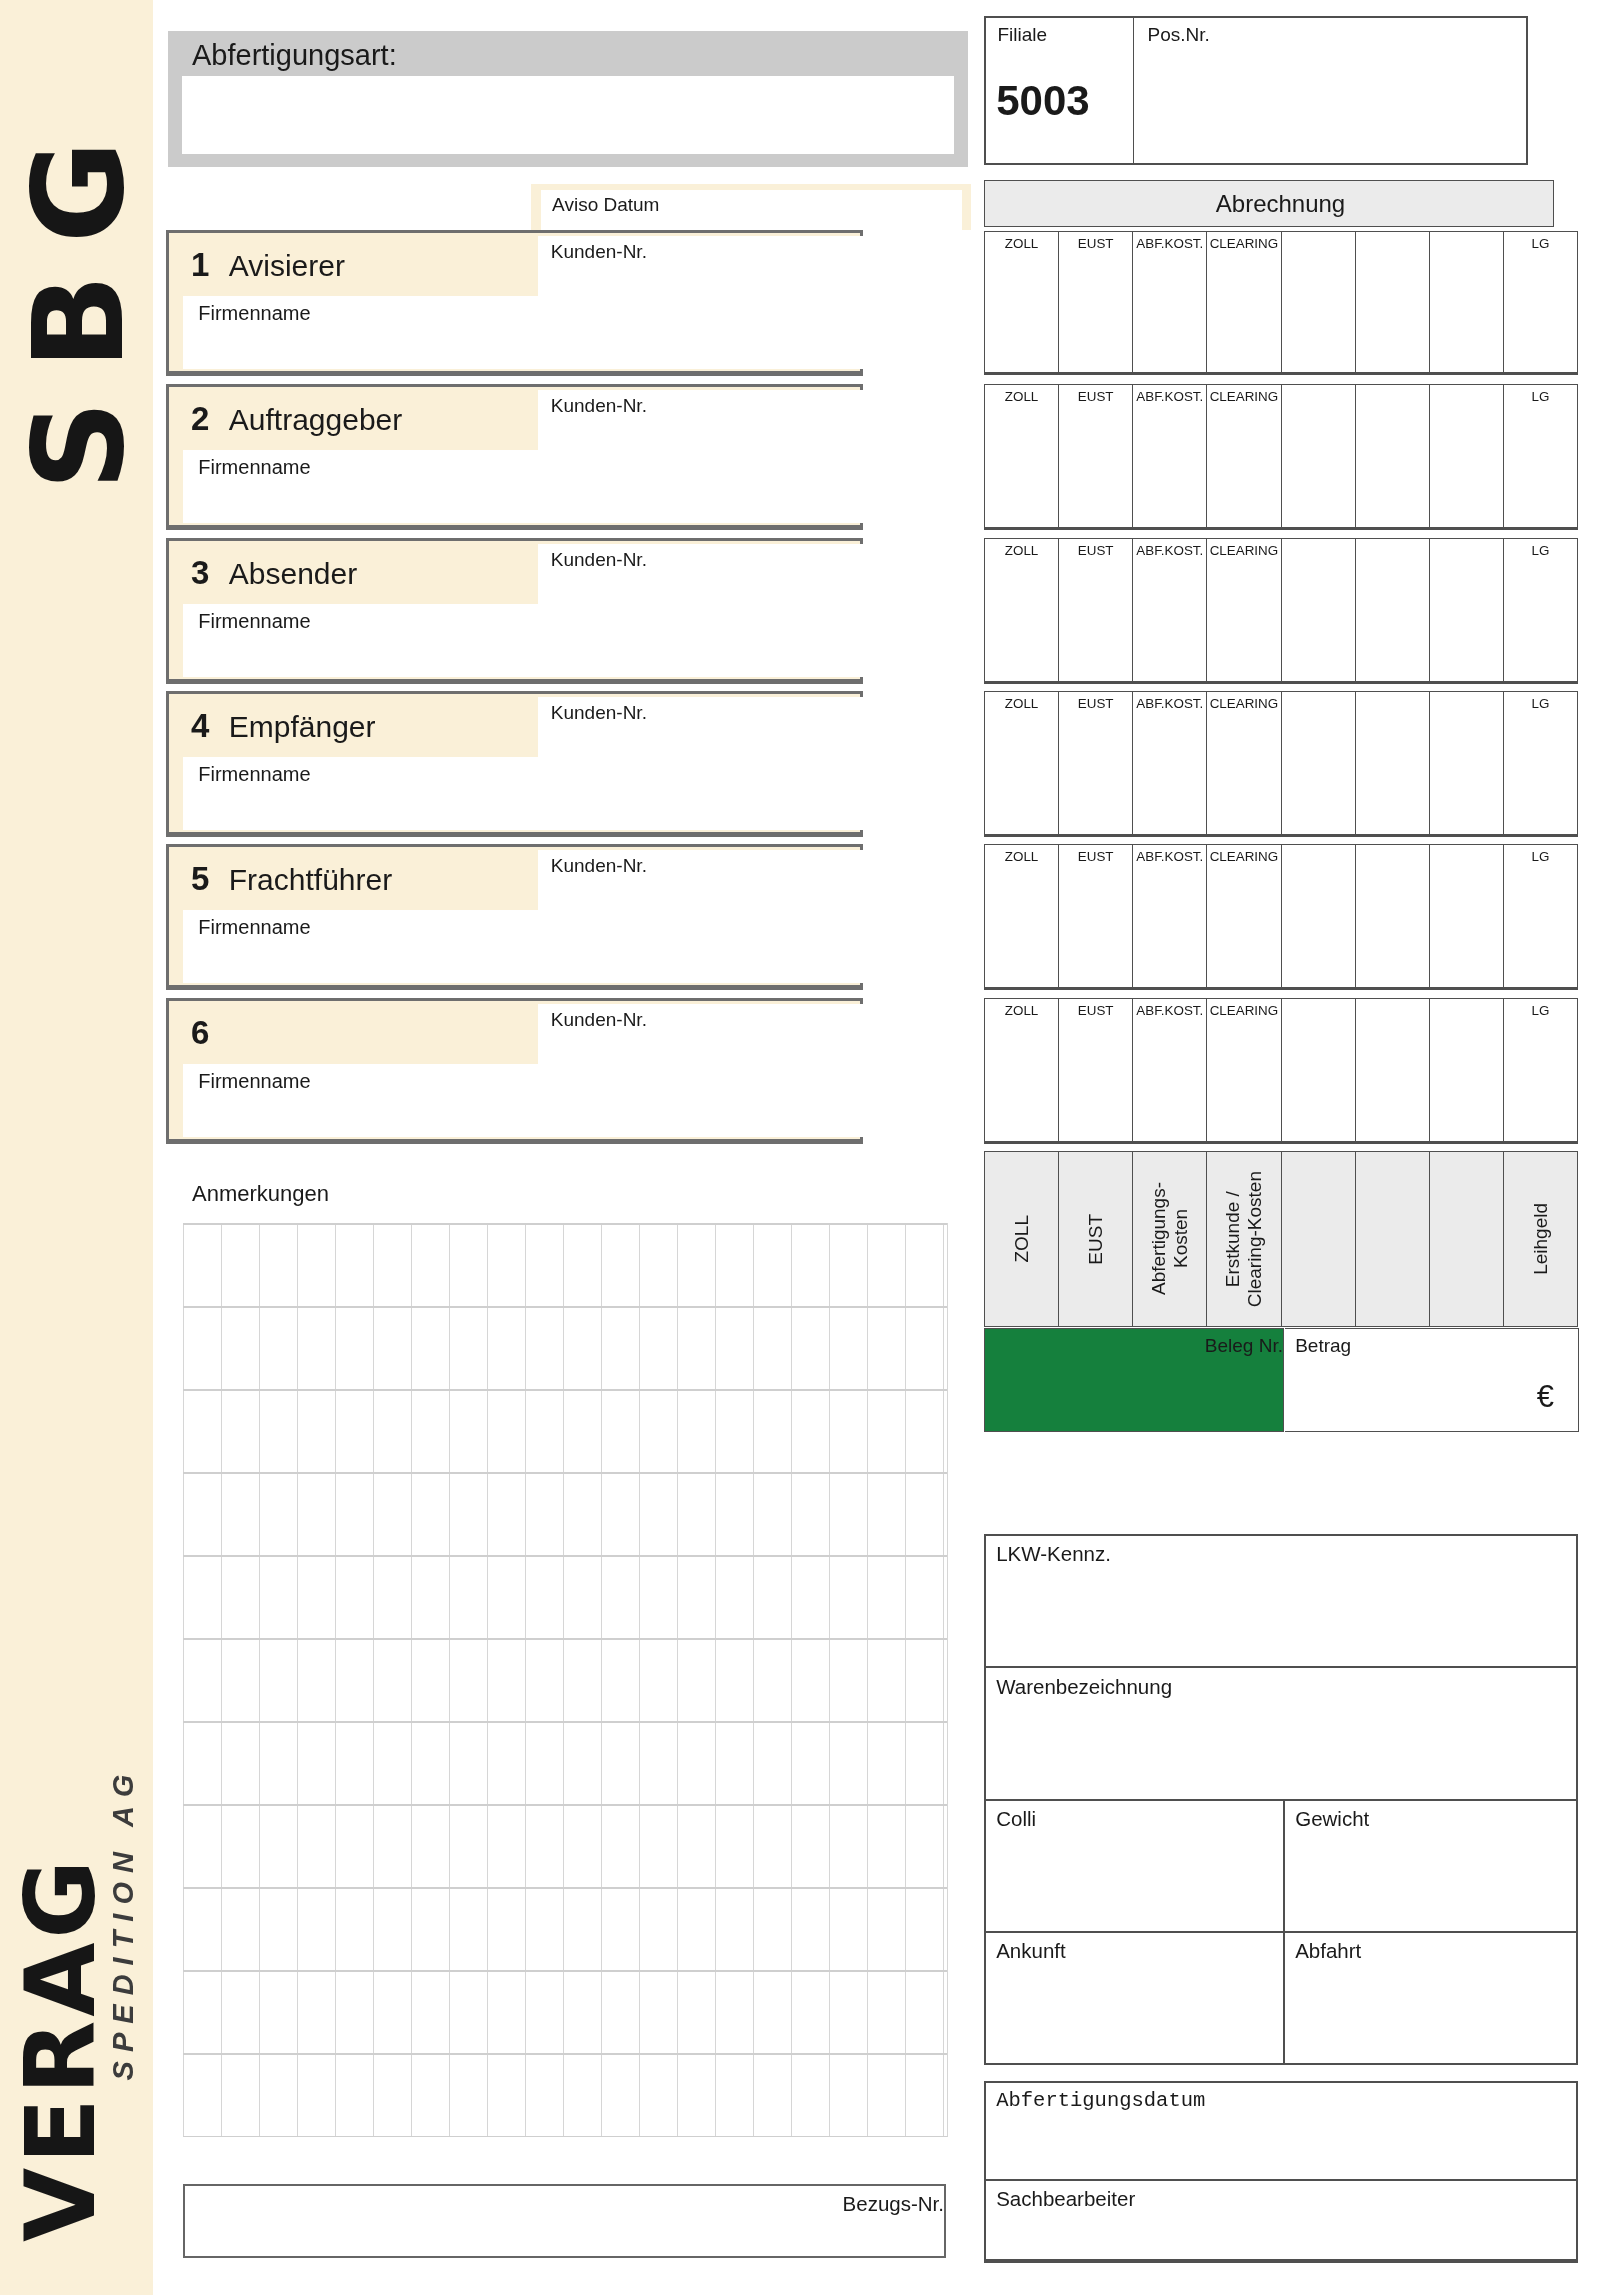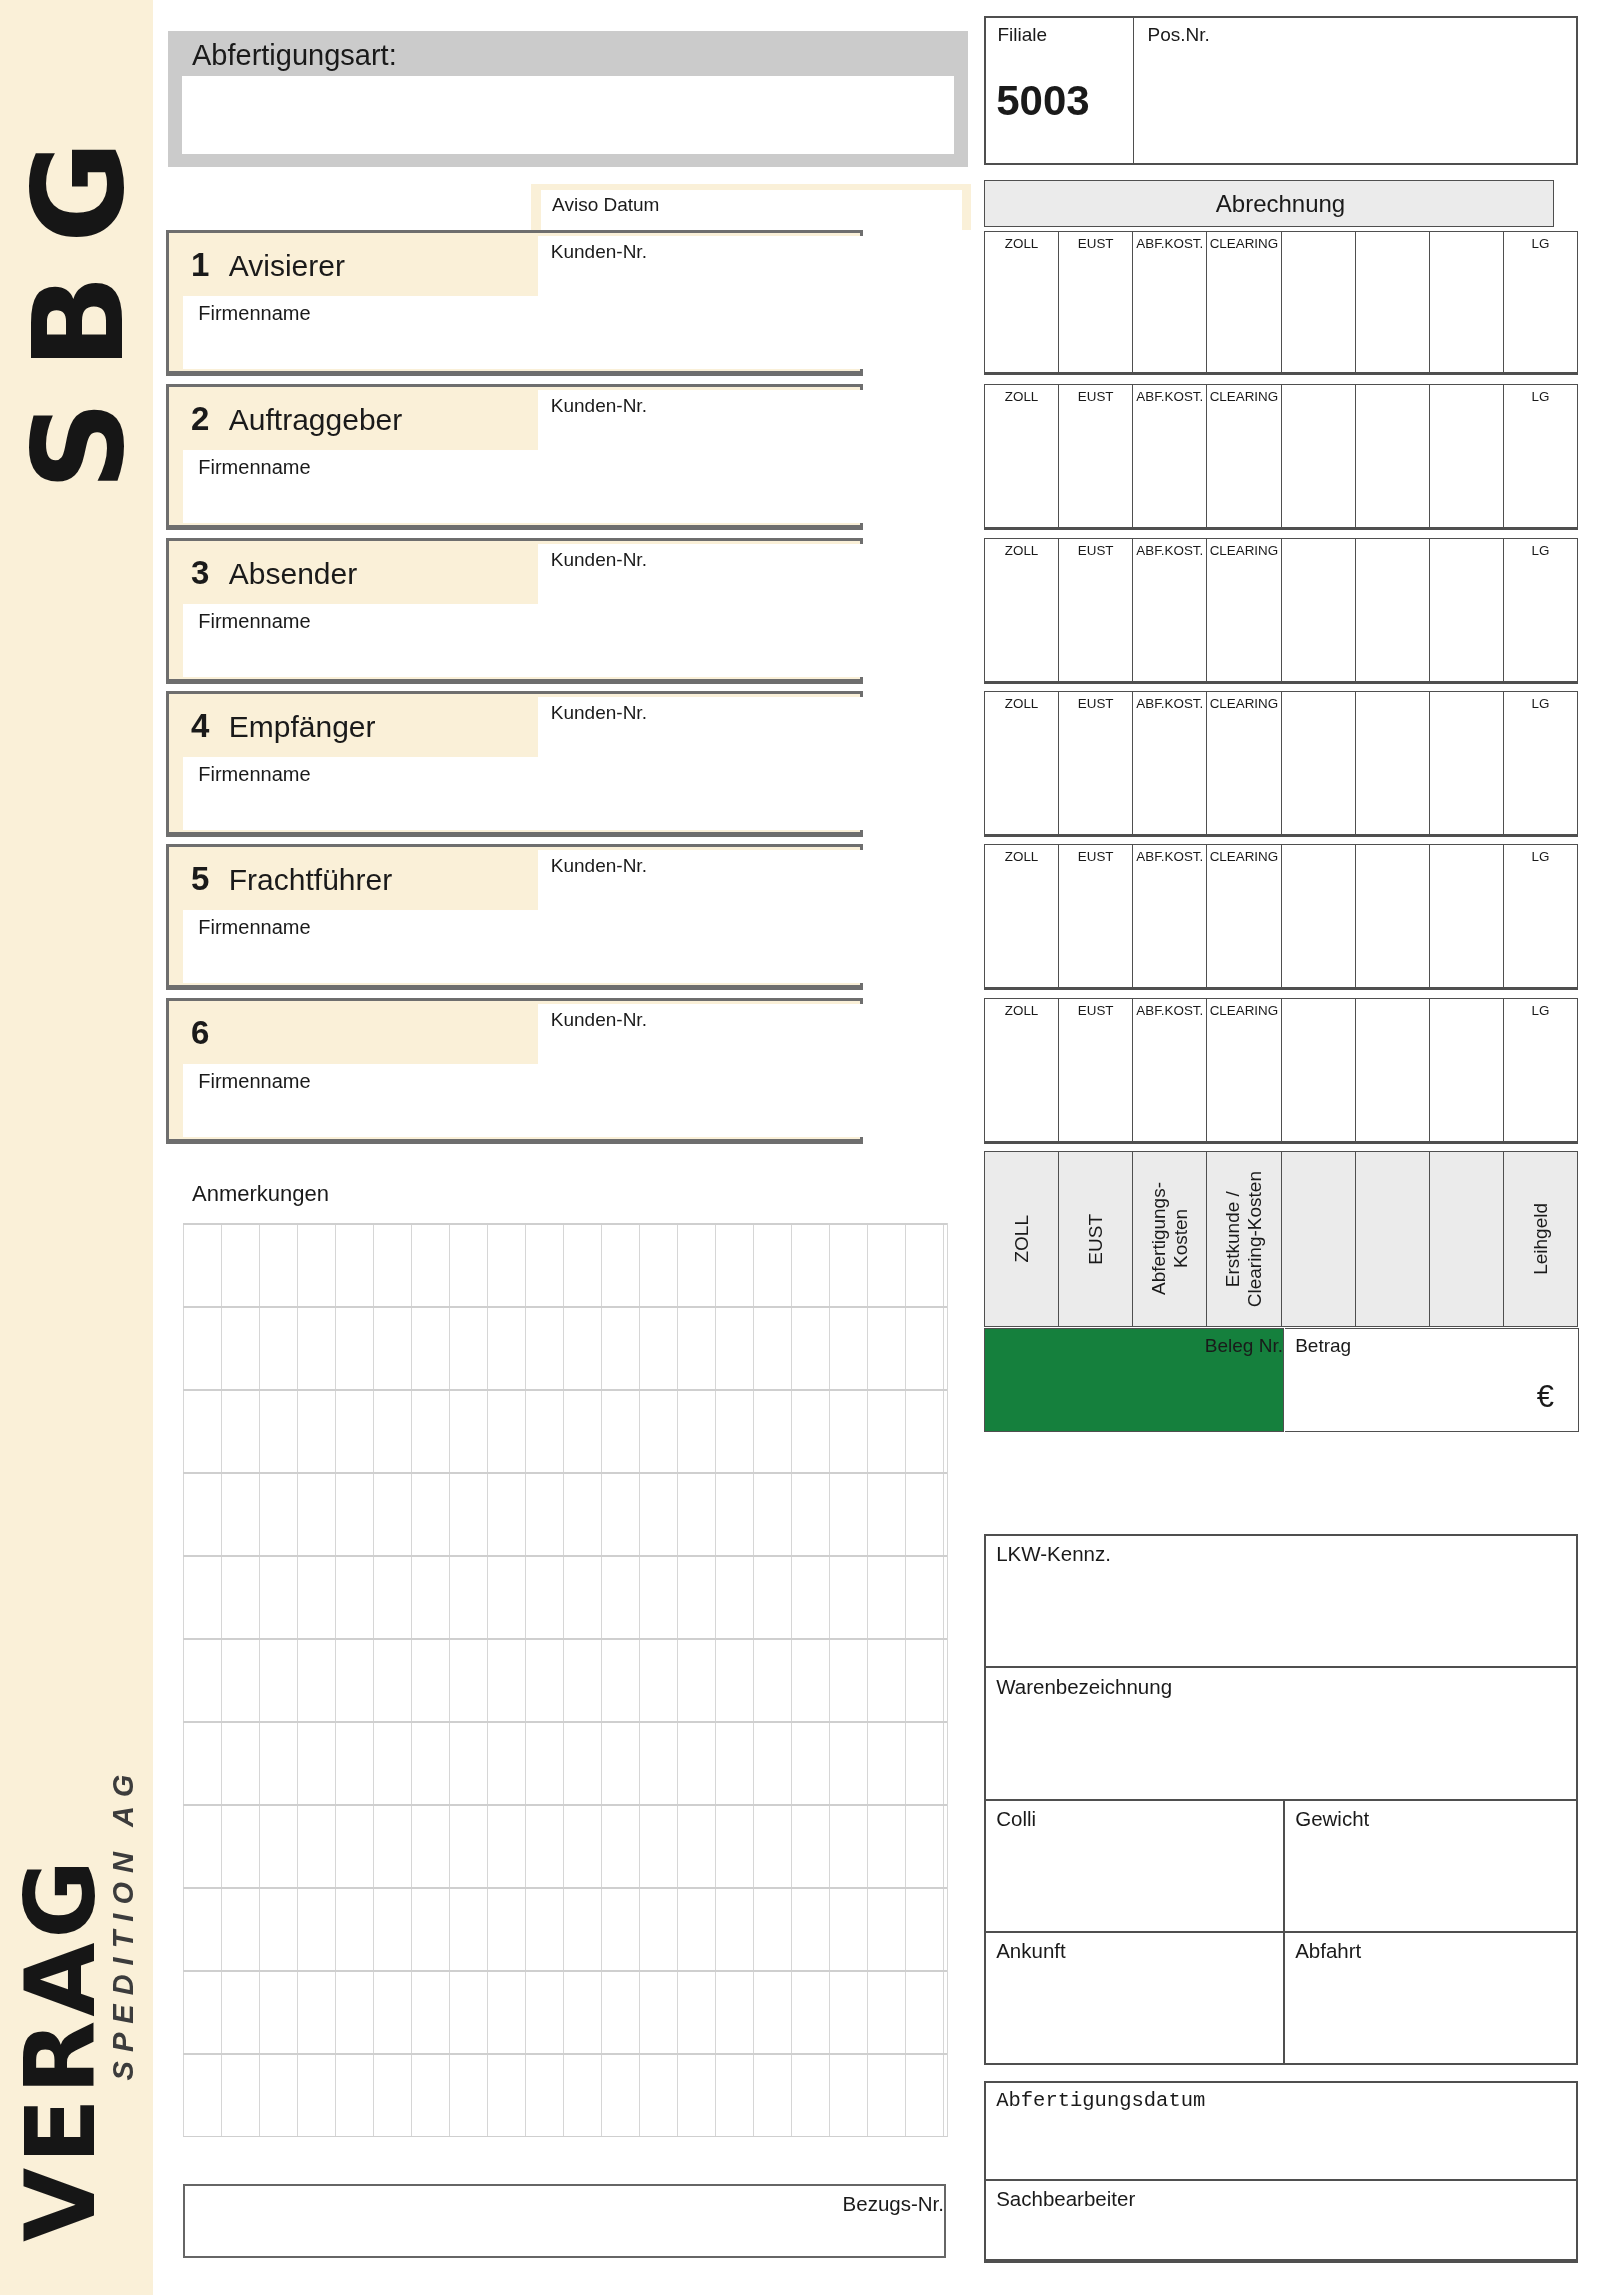--- a/index.html
+++ b/index.html
@@ -18,21 +18,21 @@
     font-weight:bold;font-family:"DejaVu Sans",sans-serif;font-size:96px;letter-spacing:3.8px;white-space:nowrap;color:#161616;}
   .logo-sub{position:absolute;left:123px;top:1923px;transform:translate(-50%,-50%) rotate(-90deg);
     font-weight:bold;font-style:italic;font-size:29px;letter-spacing:9px;white-space:nowrap;color:#3C3C3C;}
 
   
   .gray-header{position:absolute;left:168px;top:31px;width:800px;height:136px;background:var(--panel-gray);}
   .gray-header .hlabel{position:absolute;left:24px;top:7.7px;font-size:29px;}
   .gray-header .hinput{position:absolute;left:14px;top:45px;width:772px;height:78px;background:#fff;}
 
   
-  .filiale-box{position:absolute;left:984px;top:16px;width:594px;height:149px;border:2.6px solid var(--border-dark);background:#fff;}
+  .filiale-box{position:absolute;left:984px;top:16px;width:544px;height:149px;border:2.6px solid var(--border-dark);background:#fff;}
   .filiale-cell{position:absolute;left:0;top:0;width:148px;height:100%;border-right:1.9px solid var(--border-dark);}
   .pos-cell{position:absolute;left:150px;top:0;right:0;height:100%;}
   .filiale-cell .fld,.pos-cell .fld{display:block;padding:6.4px 0 0 11.5px;}
   .filiale-value{position:absolute;left:10.2px;top:59px;font-size:42px;font-weight:bold;}
 
   .fld{font-size:19px;color:var(--ink);}
 
   
   .aviso-panel{position:absolute;left:531px;top:184px;width:440px;height:46px;background:var(--cream);}
   .aviso-input{position:absolute;left:9.6px;top:6.4px;width:421px;height:40px;background:#fff;}

